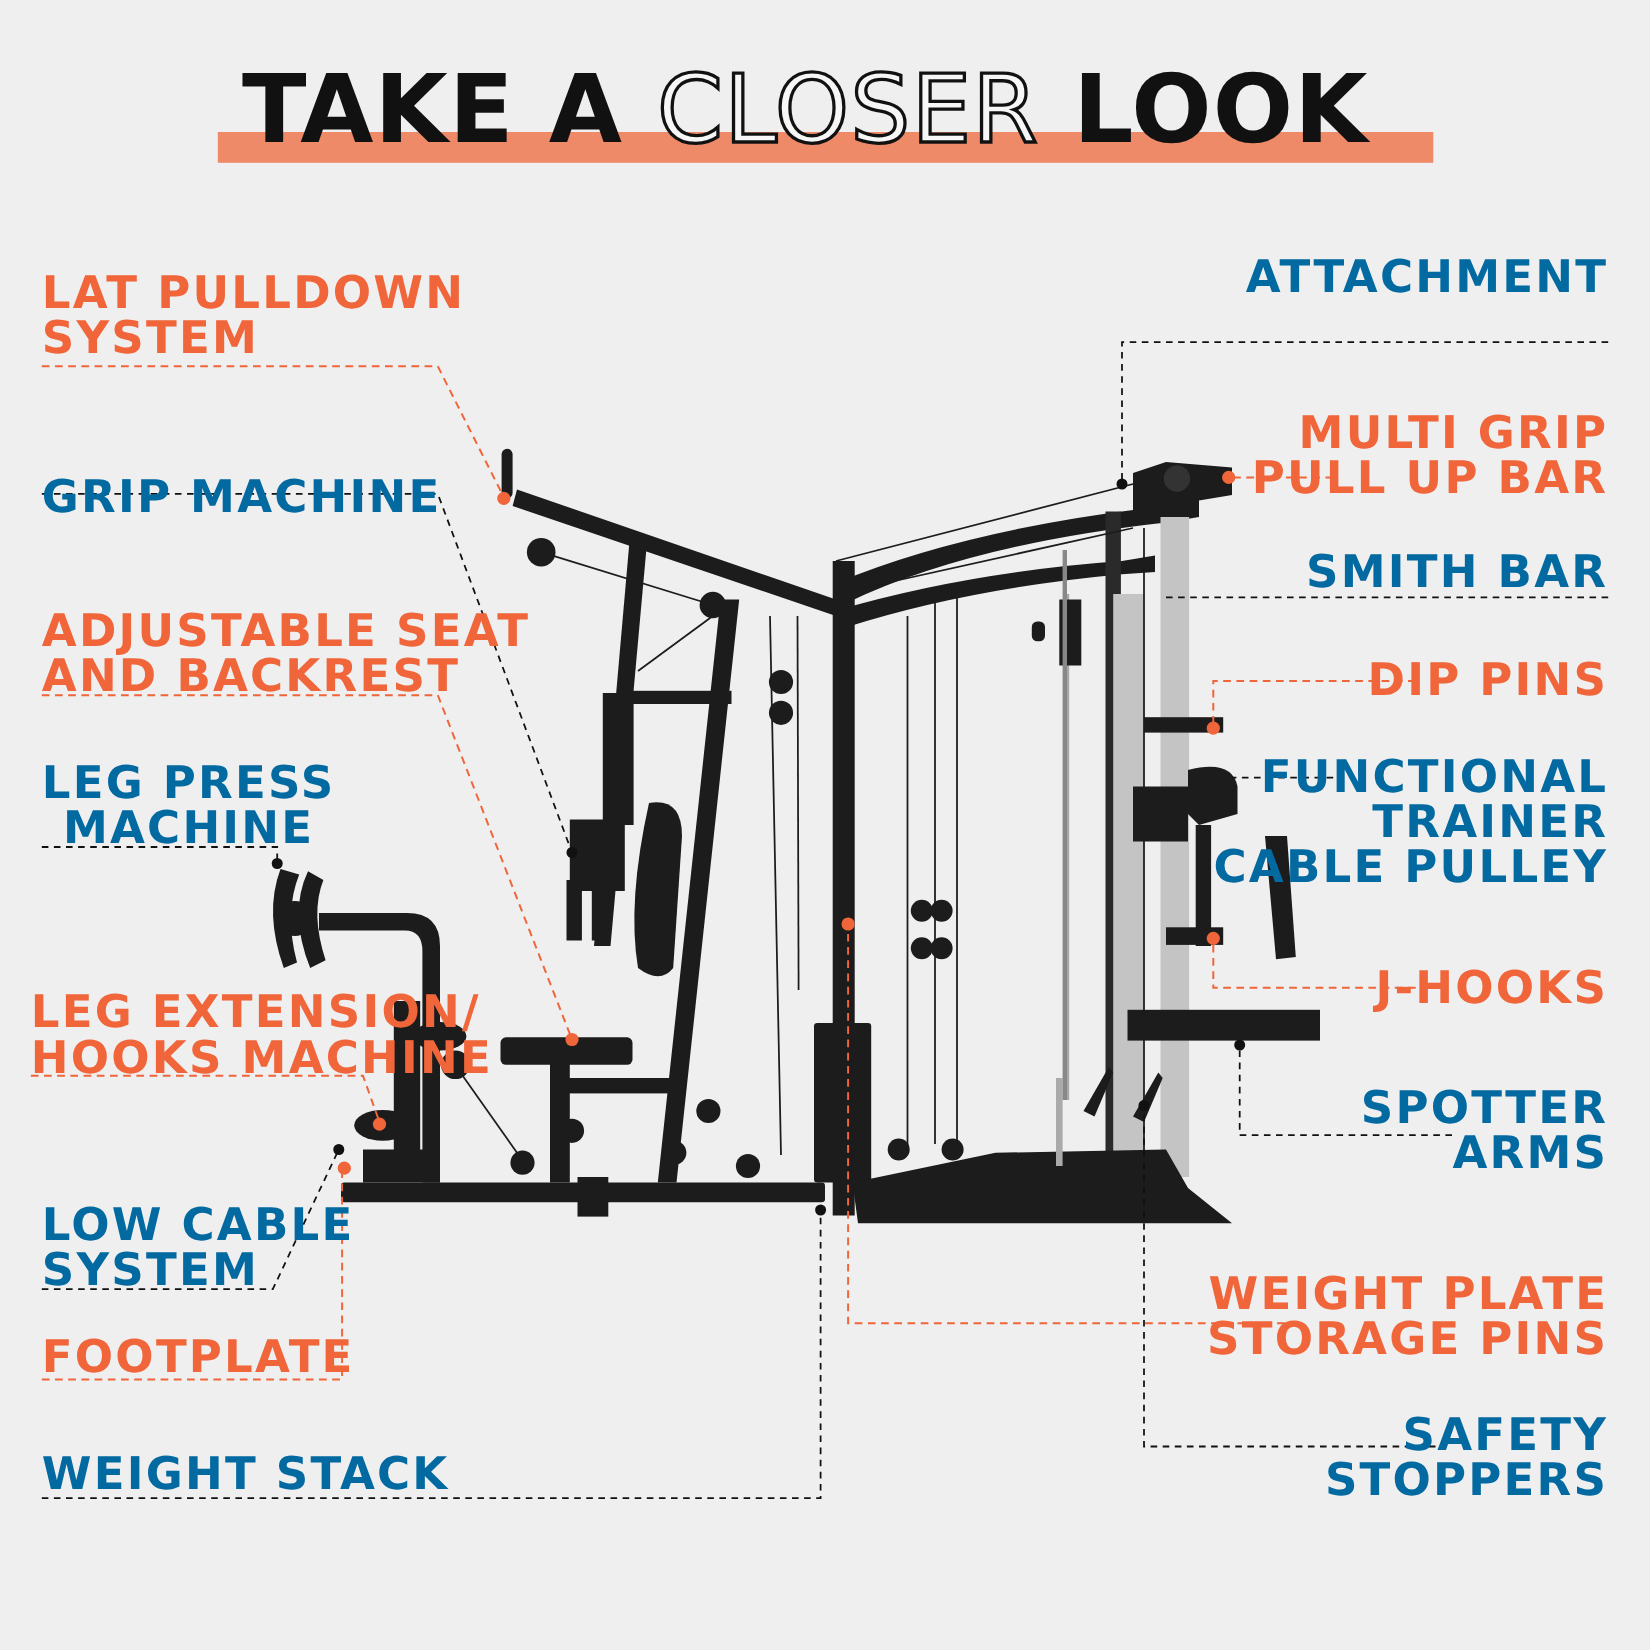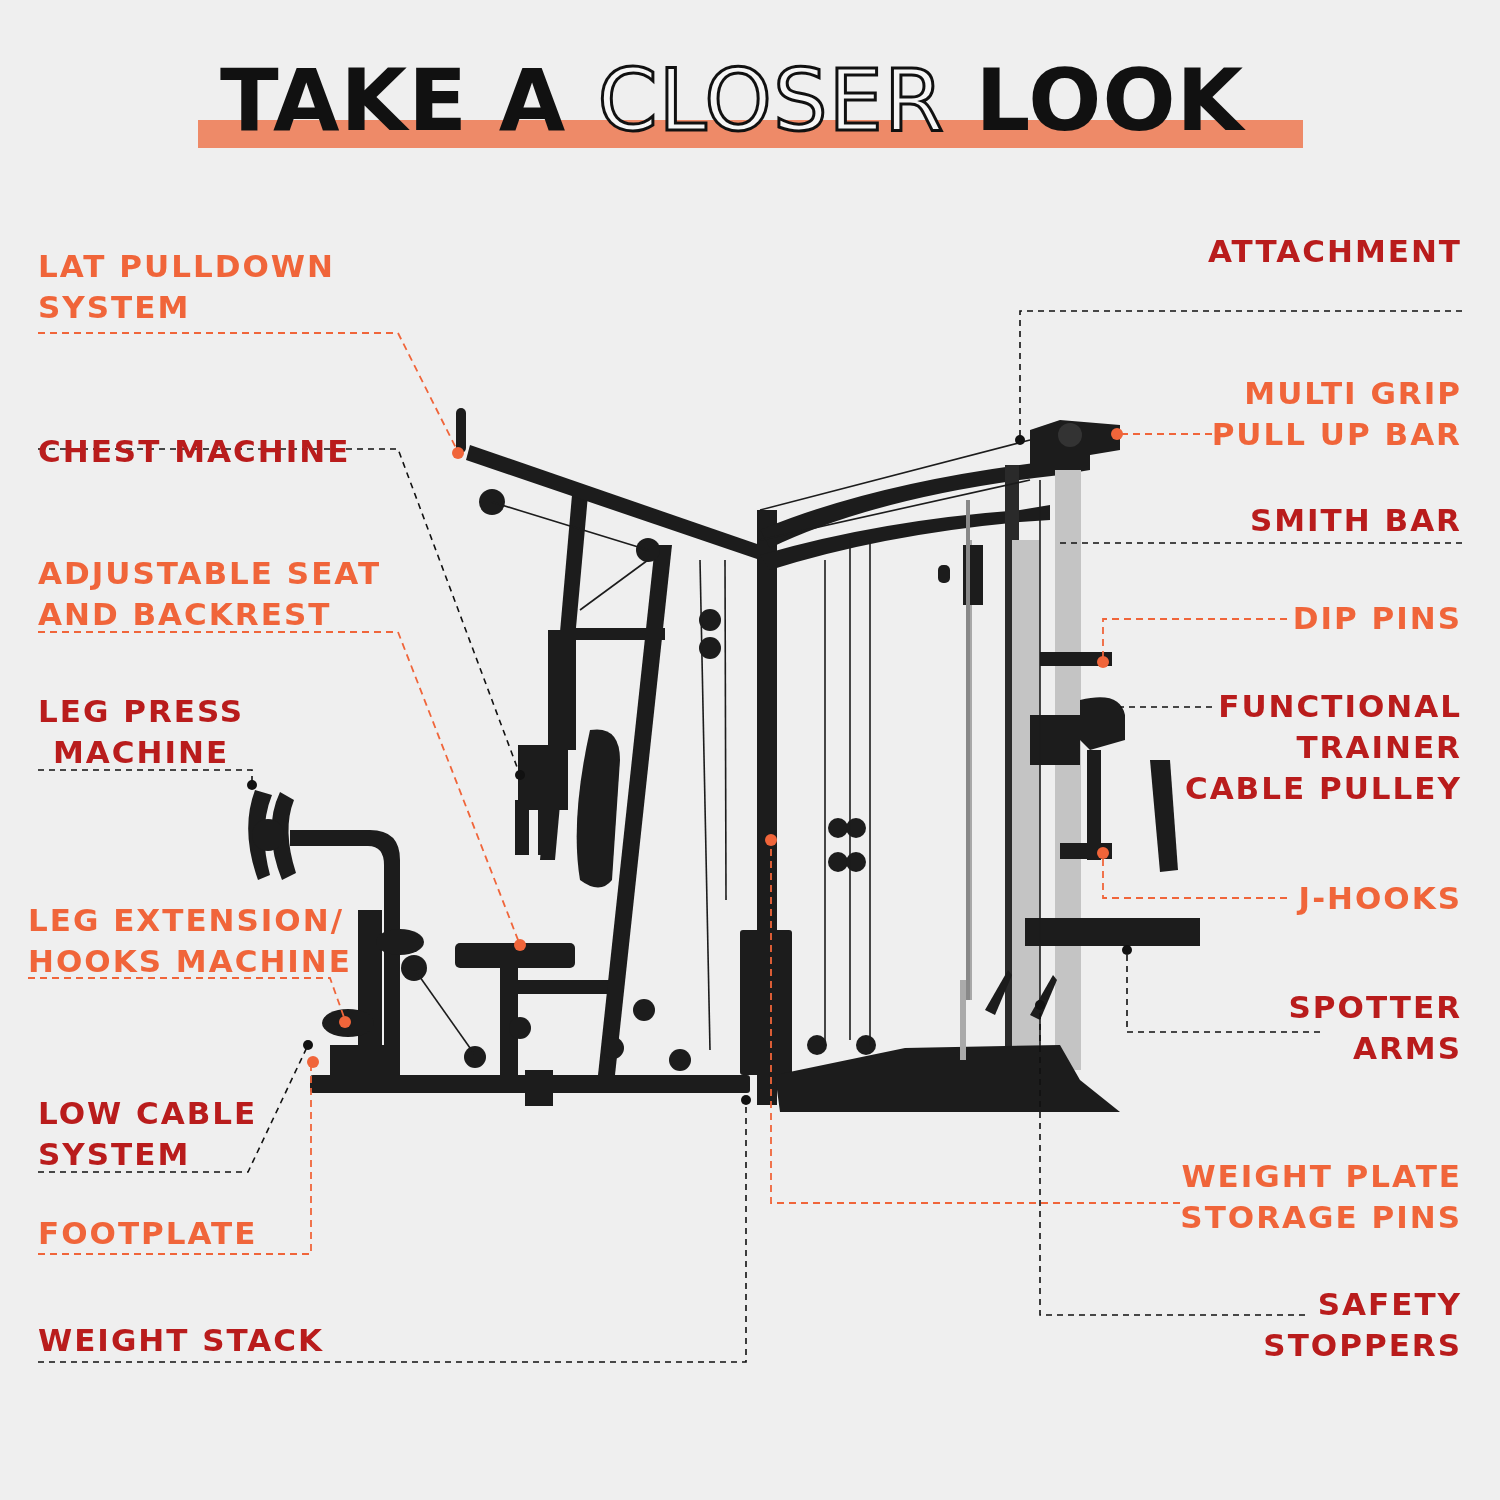--- a/index.html
+++ b/index.html
@@ -12,24 +12,24 @@
   .title {
     position:absolute; left:22px; top:0; margin:0; white-space:nowrap;
     font-family:"DejaVu Sans", sans-serif; font-weight:bold; font-size:86px; letter-spacing:1px;
     line-height:96px; color:#111;
   }
   .title .outline {
     color:#f6f6f6; -webkit-text-stroke:3px #111; font-weight:normal;
   }
   .label {
     position:absolute; font-family:"DejaVu Sans", sans-serif; font-weight:bold;
-    font-size:31px; line-height:41px; letter-spacing:2px; margin:0; white-space:nowrap;
+    font-size:41px; line-height:41px; letter-spacing:2px; margin:0; white-space:nowrap;
   }
   .label.orange { color:#f0653a; }
-  .label.black { color:#b91c1c; }
+  .label.black { color:#0369a1; }
   .label.right { text-align:right; }
   svg.lines { position:absolute; left:0; top:0; }
 </style>
 </head>
 <body>
 
 <div class="title-wrap">
   <div class="title-bar"></div>
   <h1 class="title"><span>TAKE A </span><span class="outline">CLOSER</span><span> LOOK</span></h1>
 </div>
@@ -177,21 +177,21 @@
     <circle cx="1040" cy="1005" r="5" fill="#111"></circle>
     <circle cx="746" cy="1100" r="5" fill="#111"></circle>
   </g>
 </svg>
 
 <div class="label orange" style="left:38px; top:246px;">
   <div>LAT PULLDOWN</div>
   <div>SYSTEM</div>
 </div>
 <div class="label black" style="left:38px; top:431px;">
-  <div>CHEST MACHINE</div>
+  <div>GRIP MACHINE</div>
 </div>
 <div class="label orange" style="left:38px; top:553px;">
   <div>ADJUSTABLE SEAT</div>
   <div>AND BACKREST</div>
 </div>
 <div class="label black" style="left:38px; top:691px;text-align:center;">
   <div>LEG PRESS</div>
   <div>MACHINE</div>
 </div>
 <div class="label orange" style="left:28px; top:900px;">

